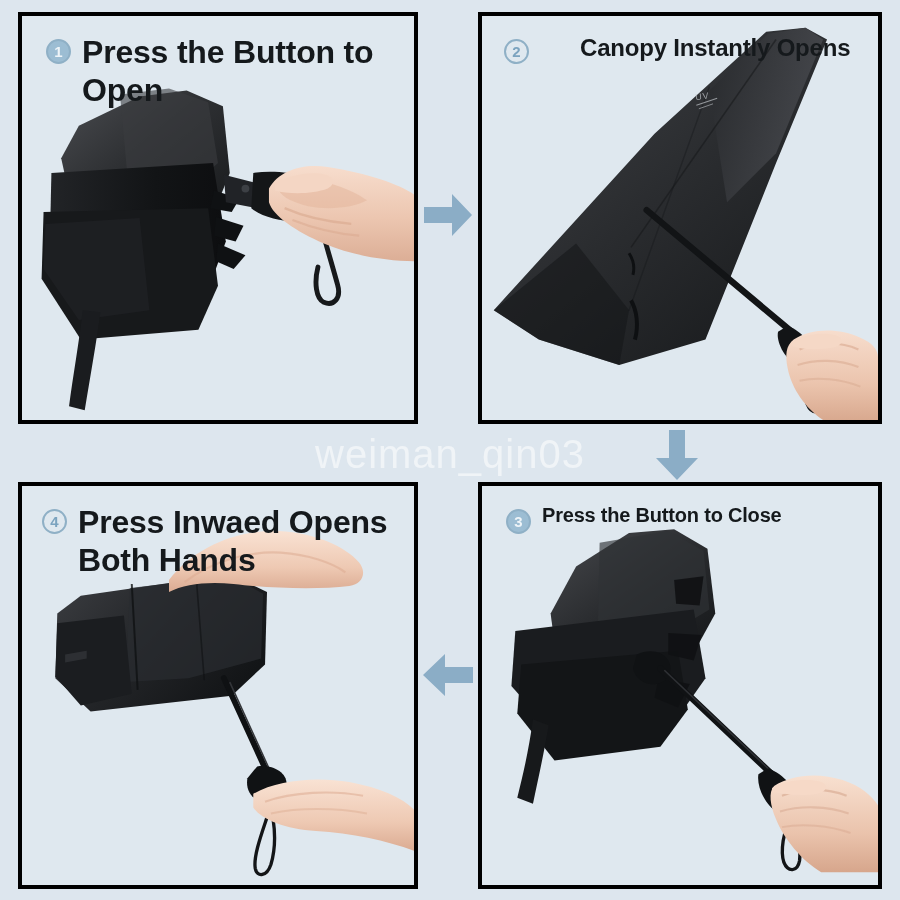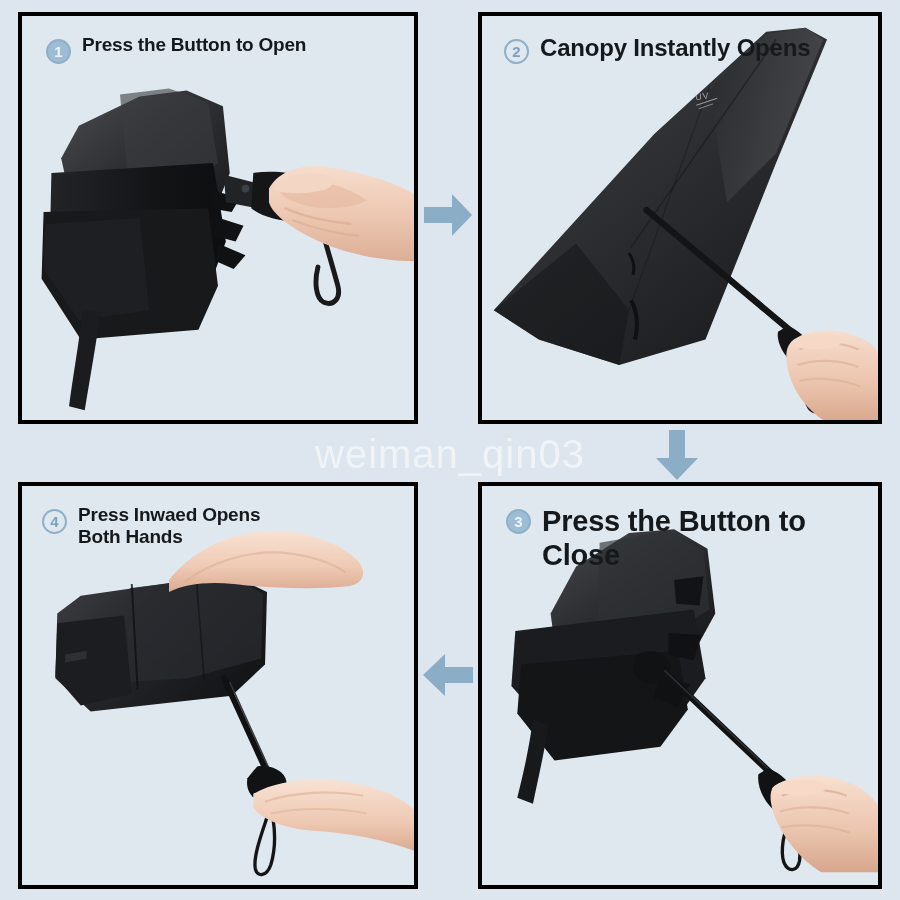--- a/index.html
+++ b/index.html
@@ -58,29 +58,29 @@
     box-sizing:border-box;
     margin-top:5px;
     line-height:1;
   }
   .badge.filled{
     background:#9cbdd3;
     border-color:#8fb0c6;
     color:#eef4f8;
   }
   .cap-text{
-    font-size:19px;
+    font-size:32px;
     font-weight:700;
     color:#15191c;
     line-height:1.18;
     white-space:pre-line;
     letter-spacing:-.2px;
   }
-  #panel-2 .cap-text{font-size:24px;}
-  #panel-3 .cap-text{font-size:29px;}
+  #panel-2 .cap-text{font-size:24px;margin-left:40px;}
+  #panel-3 .cap-text{font-size:20px;}
 
   
   .arrow{position:absolute;z-index:30;}
   .arrow svg{display:block;}
 
   #arrow-right-1{left:422px; top:190px;}
   #arrow-down-1{left:652px;  top:428px;}
   #arrow-left-1{left:419px;  top:650px;}
 
   

